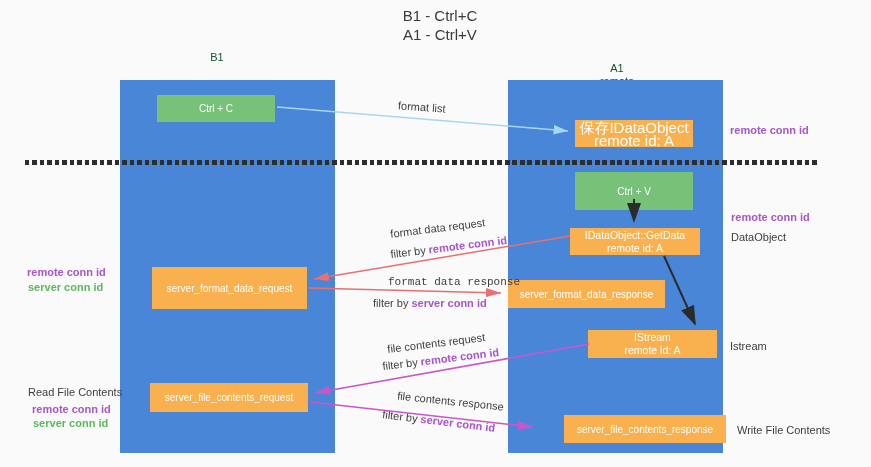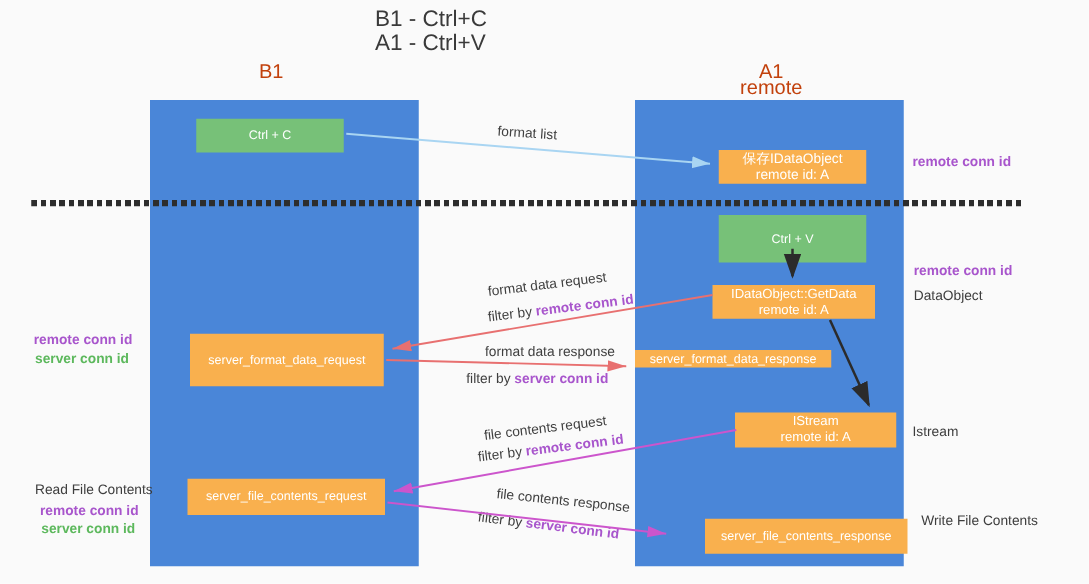--- a/index.html
+++ b/index.html
@@ -4,25 +4,25 @@
 <style>
   html,body{margin:0;padding:0;}
   .canvas{
     position:relative; width:871px; height:467px; overflow:hidden;
     background:#fafafa;
     font-family:"Liberation Sans","DejaVu Sans",sans-serif;
     color:#3d3d3d;
   }
   .abs{position:absolute;}
   .title{
-    left:300px; top:6px; width:280px; text-align:left;
-    font-size:18px; line-height:19px; color:#3a3a3a;
+    left:300px; top:6px; width:280px; text-align:center;
+    font-size:15px; line-height:19px; color:#3a3a3a;
   }
   .col-header{
-    width:130px; text-align:center; font-size:16px; line-height:13px; color:#c2410c;
+    width:130px; text-align:center; font-size:11px; line-height:13px; color:#14532d;
   }
   .lifeline{ width:215px; top:80px; height:373px; background:#4a86d8; }
   .divider{
     left:25px; top:160px; width:793px; height:5px;
     background:repeating-linear-gradient(90deg,#2d2d2d 0 4.5px,transparent 4.5px 7.5px);
   }
   .node{
     display:flex; flex-direction:column; align-items:center; justify-content:center;
     color:#ffffff; font-size:10px; line-height:13px; text-align:center;
   }
@@ -41,89 +41,89 @@
 <div class="canvas">
 
   <div class="abs title">
     <div>B1 - Ctrl+C</div>
     <div>A1 - Ctrl+V</div>
   </div>
 
   <div class="abs col-header" style="left:152px; top:51px;">
     <div>B1</div>
   </div>
-  <div class="abs col-header" style="left:552px; top:51px;">
+  <div class="abs col-header" style="left:552px; top:62px;">
     <div>A1</div>
     <div>remote</div>
   </div>
 
   <div class="abs lifeline" style="left:120px;"></div>
   <div class="abs lifeline" style="left:508px;"></div>
 
   <div class="abs divider"></div>
 
   <div class="abs node node-green" style="left:157px; top:95px; width:118px; height:27px;">
     <span>Ctrl + C</span>
   </div>
 
-  <div class="abs node node-orange" style="left:575px; top:120px; width:118px; height:27px; font-size:11px;">
+  <div class="abs node node-orange" style="left:575px; top:120px; width:118px; height:27px; font-size:15px;">
     <span>保存IDataObject</span>
     <span>remote id: A</span>
   </div>
 
   <div class="abs node node-green" style="left:575px; top:172px; width:118px; height:38px;">
     <span>Ctrl + V</span>
   </div>
 
   <div class="abs node node-orange" style="left:570px; top:228px; width:130px; height:27px; font-size:10.5px;">
     <span>IDataObject::GetData</span>
     <span>remote id: A</span>
   </div>
 
   <div class="abs node node-orange" style="left:152px; top:267px; width:155px; height:42px;justify-content:center;">
     <span>server_format_data_request</span>
   </div>
 
-  <div class="abs node node-orange" style="left:508px; top:280px; width:157px; height:14px;">
+  <div class="abs node node-orange" style="left:508px; top:280px; width:157px; height:28px;">
     <span>server_format_data_response</span>
   </div>
 
   <div class="abs node node-orange" style="left:588px; top:330px; width:129px; height:28px; font-size:10.5px;">
     <span>IStream</span>
     <span>remote id: A</span>
   </div>
 
   <div class="abs node node-orange" style="left:150px; top:383px; width:158px; height:29px;">
     <span>server_file_contents_request</span>
   </div>
 
   <div class="abs node node-orange" style="left:564px; top:415px; width:162px; height:28px;">
     <span>server_file_contents_response</span>
   </div>
 
   <div class="abs lbl purple" style="left:730px; top:124px;">remote conn id</div>
   <div class="abs lbl purple" style="left:731px; top:211px;">remote conn id</div>
   <div class="abs lbl" style="left:731px; top:231px;">DataObject</div>
   <div class="abs lbl" style="left:730px; top:340px;">Istream</div>
-  <div class="abs lbl" style="left:737px; top:411px;">Write File Contents</div>
+  <div class="abs lbl" style="left:737px; top:424px;">Write File Contents</div>
 
   <div class="abs lbl purple" style="left:27px; top:266px;">remote conn id</div>
   <div class="abs lbl greentx" style="left:28px; top:281px;">server conn id</div>
   <div class="abs lbl" style="left:28px; top:386px;">Read File Contents</div>
   <div class="abs lbl purple" style="left:32px; top:403px;">remote conn id</div>
   <div class="abs lbl greentx" style="left:33px; top:417px;">server conn id</div>
 
   <div class="abs arrow-label" style="left:398px; top:101px; transform:rotate(4deg);">format list</div>
 
   <div class="abs arrow-label" style="left:390px; top:222px; transform:rotate(-7deg);">format data request</div>
   <div class="abs arrow-label" style="left:390px; top:241px; transform:rotate(-7deg);">
     <span>filter by</span><span class="purple conn-key">remote conn id</span>
   </div>
 
-  <div class="abs arrow-label" style="left:388px; top:276px;">format data response</div>
+  <div class="abs arrow-label" style="left:388px; top:276px;font-family:Liberation Mono, monospace;">format data response</div>
   <div class="abs arrow-label" style="left:373px; top:297px;">
     <span>filter by</span><span class="purple conn-key">server conn id</span>
   </div>
 
   <div class="abs arrow-label" style="left:387px; top:337px; transform:rotate(-7deg);">file contents request</div>
   <div class="abs arrow-label" style="left:382px; top:353px; transform:rotate(-7deg);">
     <span>filter by</span><span class="purple conn-key">remote conn id</span>
   </div>
 
   <div class="abs arrow-label" style="left:397px; top:395px; transform:rotate(6deg);">file contents response</div>

